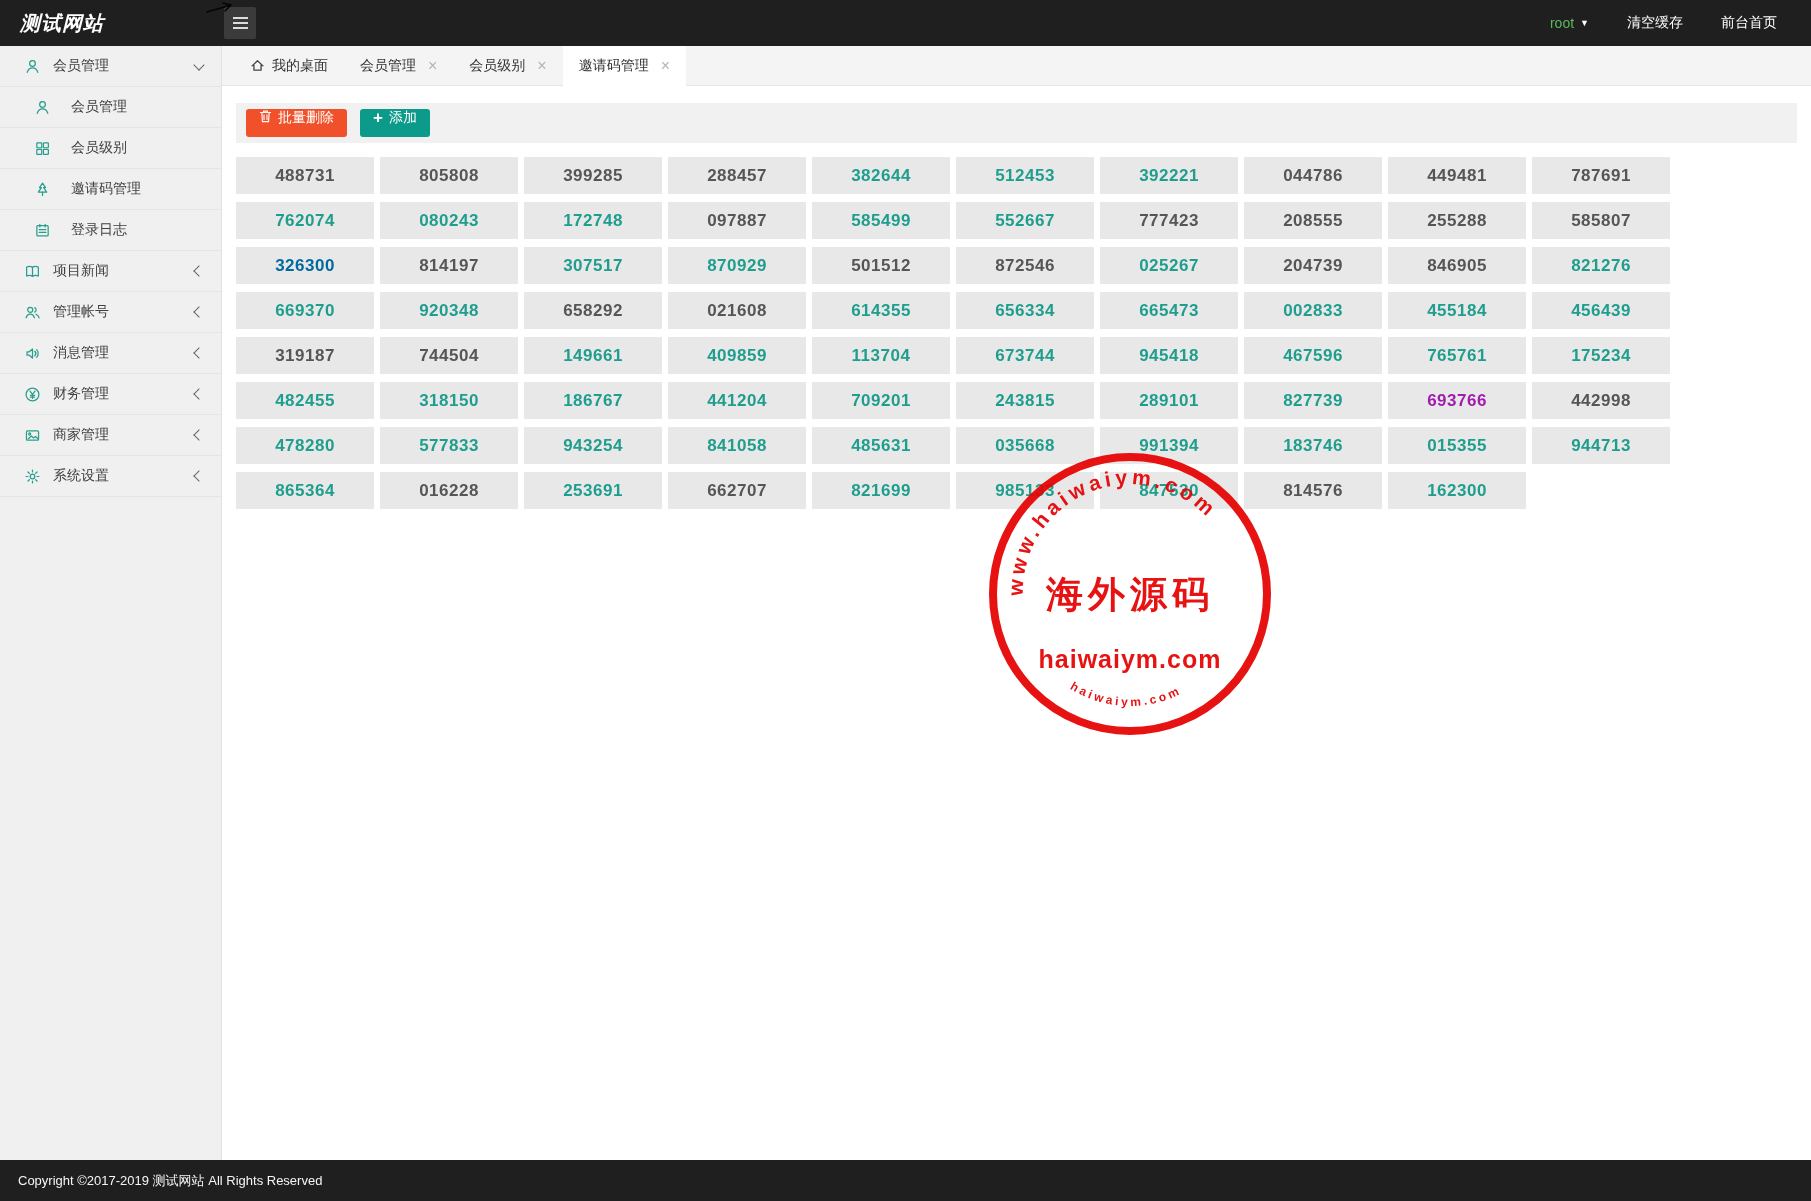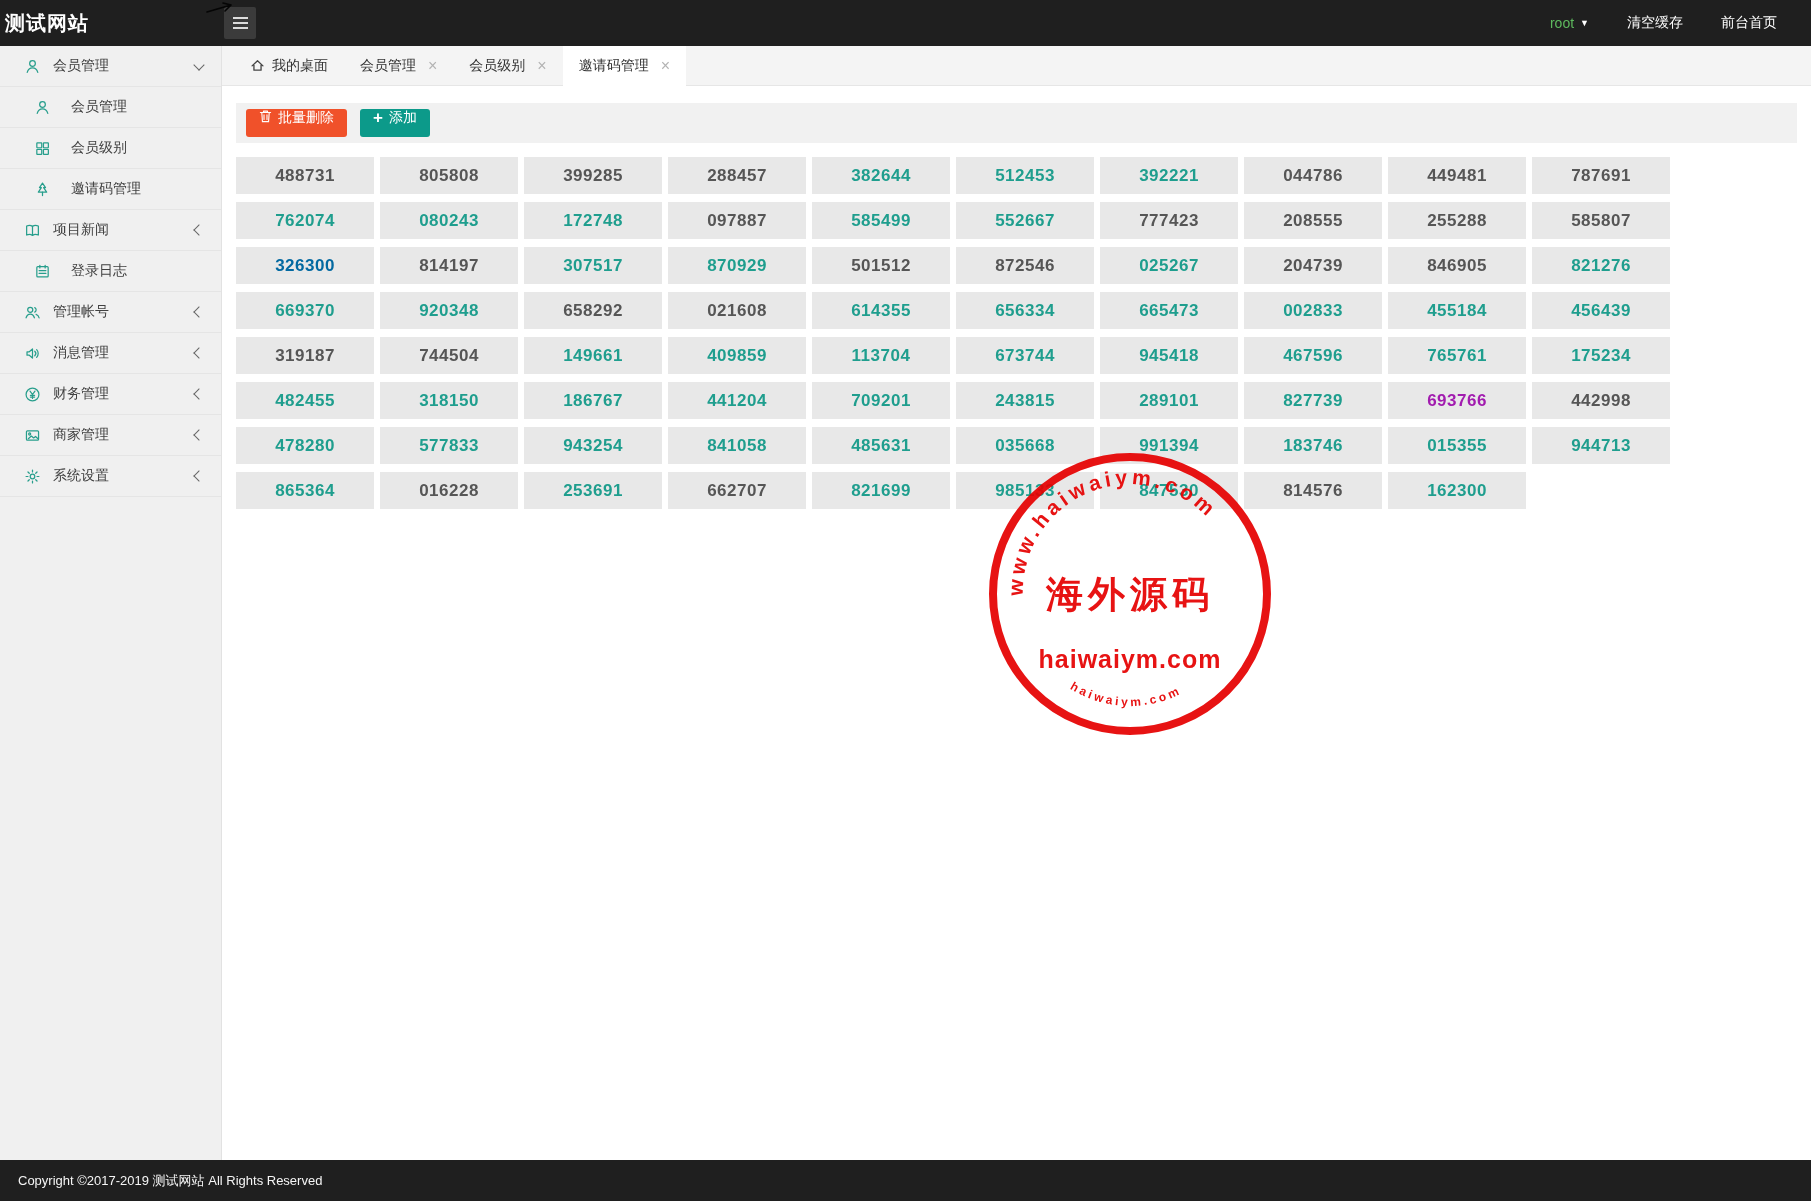--- a/index.html
+++ b/index.html
@@ -1,20 +1,20 @@
 <!DOCTYPE html>
 <html><head>
 <meta charset="utf-8">
 <style>
   html,body{margin:0;padding:0;background:#fff;}
   .app{width:1811px;height:1201px;position:relative;overflow:hidden;background:#fff;
        font-family:"Liberation Sans",sans-serif;-webkit-font-smoothing:antialiased;}
   
   .topbar{height:46px;background:#1f1f1f;display:flex;align-items:center;color:#fff;position:relative;}
-  .brand{width:222px;box-sizing:border-box;padding-left:5px;font-size:20px;font-weight:bold;letter-spacing:1px;}
+  .brand{width:222px;box-sizing:border-box;padding-left:20px;font-size:20px;font-weight:bold;letter-spacing:1px;font-style:italic;}
   .hamburger{width:32px;height:32px;background:#3b3b3b;border:none;border-radius:2px;margin-left:2px;
              display:flex;flex-direction:column;justify-content:center;align-items:center;gap:3px;cursor:pointer;}
   .hamburger .hb{display:block;width:15px;height:2px;background:#dcdcdc;}
   .cursor-arrow{position:absolute;left:205px;top:1px;z-index:20;}
   .top-right{margin-left:auto;display:flex;align-items:center;gap:38px;font-size:14px;padding-right:34px;}
   .user{color:#5eb95e;display:flex;align-items:center;gap:6px;cursor:pointer;}
   .user .caret{color:#fff;font-size:9px;}
   .toplink{color:#fff;cursor:pointer;text-decoration:none;}
   
   .layout{display:flex;height:1114px;}
@@ -111,34 +111,34 @@
           </svg>
           <span class="lbl">会员级别</span>
         </div>
         <div class="side-item sub">
           <svg class="sicon" viewBox="0 0 18 18">
             <path d="M9 2.2 5.8 7h2L4.6 11.8h8.8L10.2 7h2L9 2.2z"></path>
             <path d="M9 11.8v3.6"></path>
           </svg>
           <span class="lbl">邀请码管理</span>
         </div>
+        <div class="side-item sub">
+          <svg class="sicon" viewBox="0 0 18 18">
+            <rect x="3" y="3.8" width="12" height="11" rx="1"></rect>
+            <path d="M6.2 2.4v2.8M11.8 2.4v2.8M5.4 8h7.2M5.4 11h7.2"></path>
+          </svg>
+          <span class="lbl">登录日志</span>
+        </div>
         <div class="side-item">
           <svg class="sicon" viewBox="0 0 18 18">
             <path d="M9 4.6C7.4 3.4 5 3.3 2.8 4.2v9.6C5 12.9 7.4 13 9 14.2c1.6-1.2 4-1.3 6.2-.4V4.2C13 3.3 10.6 3.4 9 4.6z"></path>
             <path d="M9 4.6v9.6"></path>
           </svg>
           <span class="lbl">项目新闻</span>
           <span class="chev left"></span>
-        </div>
-        <div class="side-item sub">
-          <svg class="sicon" viewBox="0 0 18 18">
-            <rect x="3" y="3.8" width="12" height="11" rx="1"></rect>
-            <path d="M6.2 2.4v2.8M11.8 2.4v2.8M5.4 8h7.2M5.4 11h7.2"></path>
-          </svg>
-          <span class="lbl">登录日志</span>
         </div>
         <div class="side-item">
           <svg class="sicon" viewBox="0 0 18 18">
             <circle cx="6.6" cy="6.2" r="2.7"></circle>
             <path d="M2.2 14.6c.8-2.7 2.4-4 4.4-4s3.6 1.3 4.4 4"></path>
             <path d="M11.4 3.8a2.7 2.7 0 0 1 0 4.8M12.8 10.9c1.6.5 2.7 1.7 3.2 3.7"></path>
           </svg>
           <span class="lbl">管理帐号</span>
           <span class="chev left"></span>
         </div>

